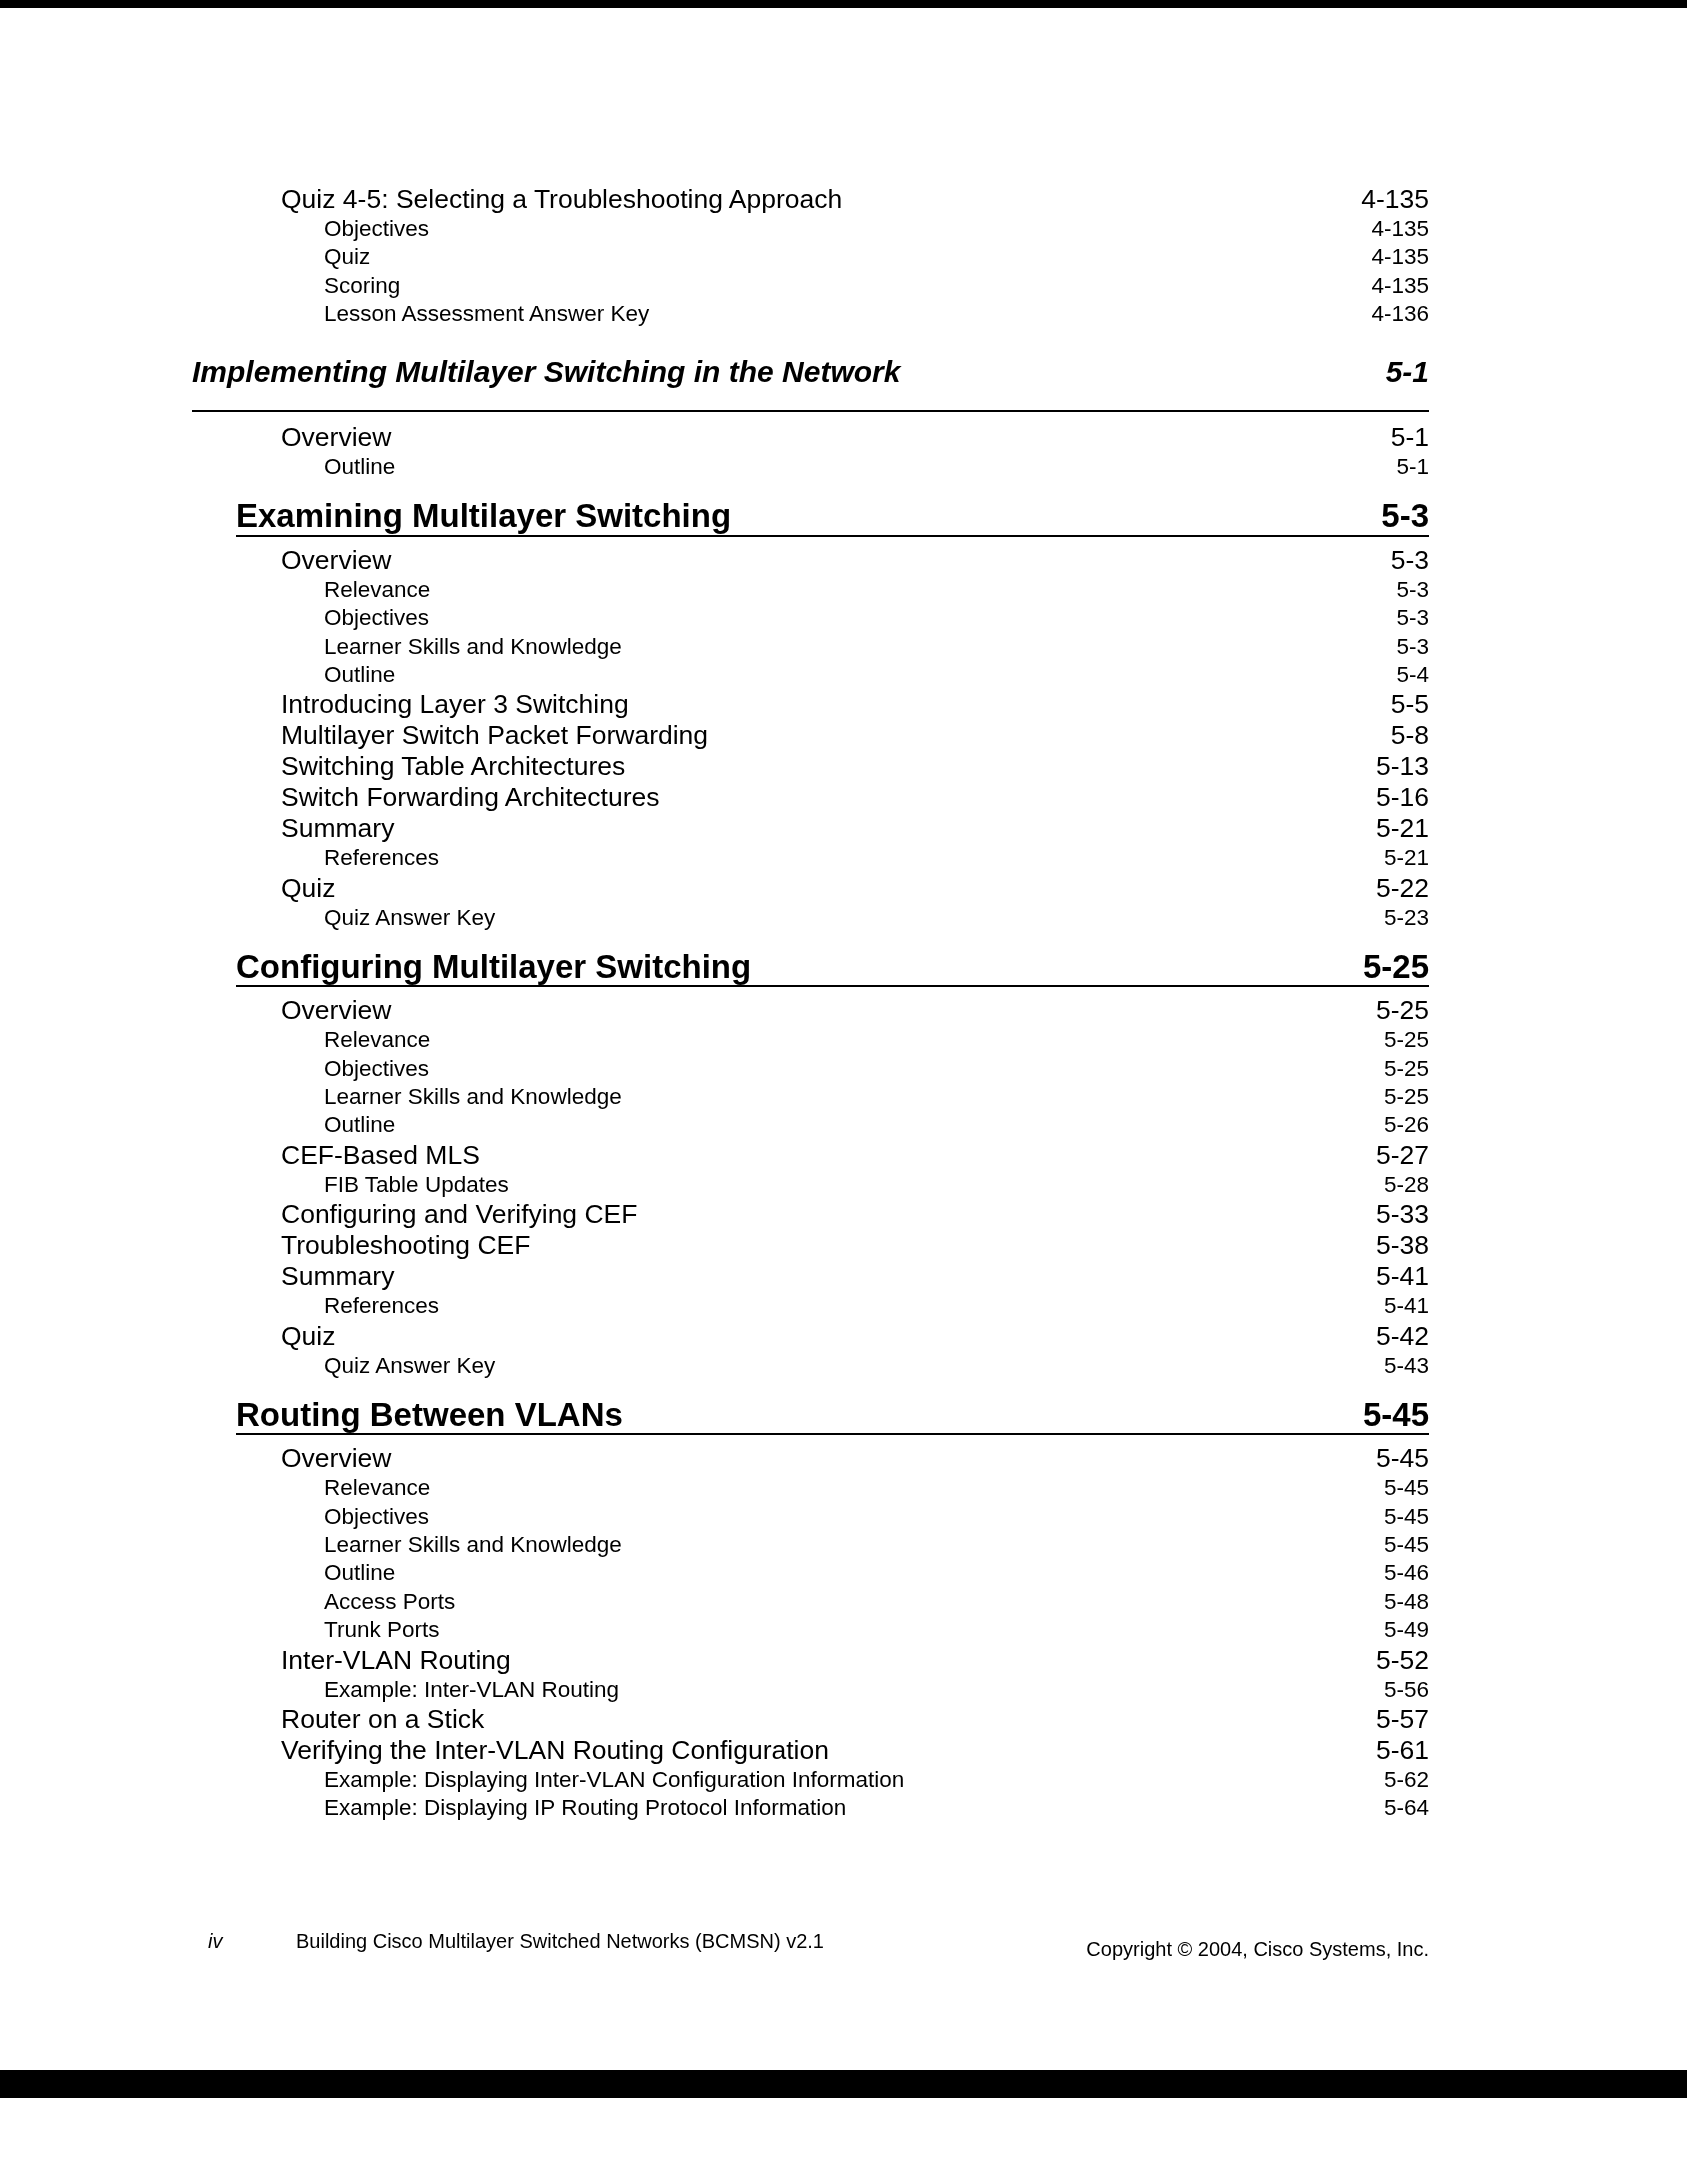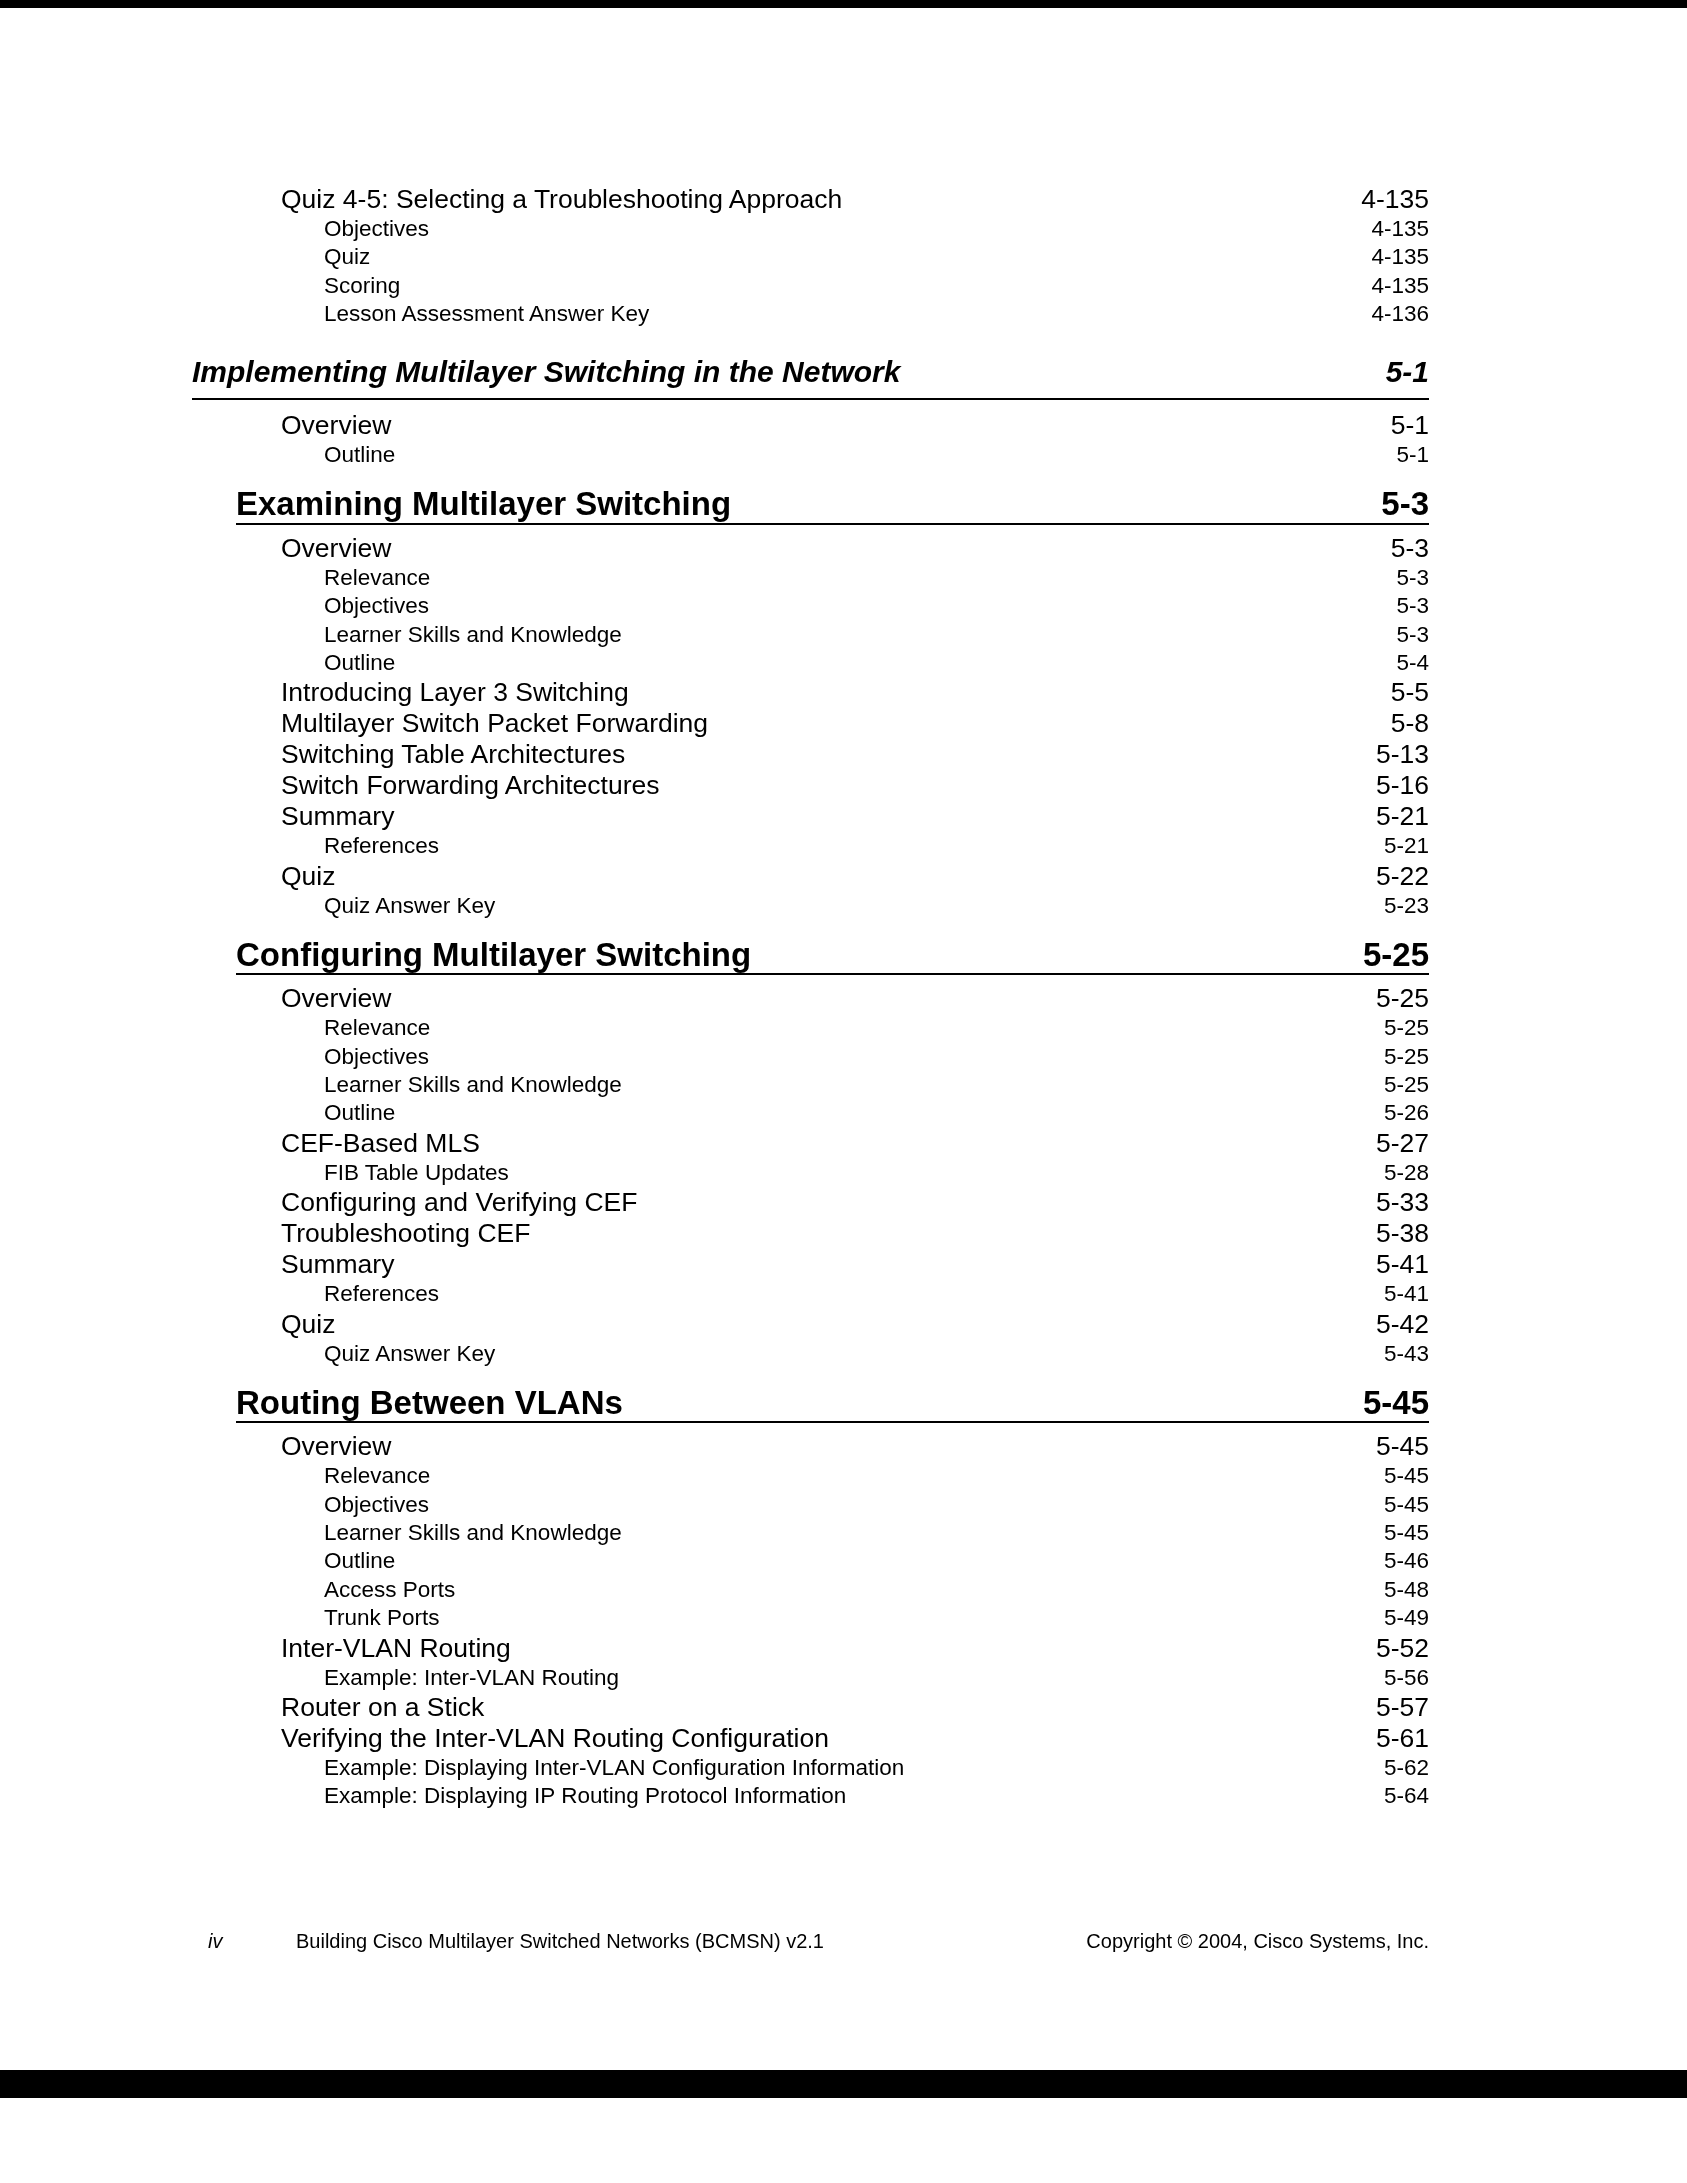--- a/index.html
+++ b/index.html
@@ -56,21 +56,21 @@
   }
   .level-chapter {
     margin-left: 0;
     margin-top: 25px;
     margin-bottom: 10.6px;
     font-size: 30px;
     line-height: 36px;
     font-weight: 700;
     font-style: italic;
     border-bottom: 2.6px solid #000000;
-    padding-bottom: 8px;
+    padding-bottom: 20px;
   }
   .level-section {
     margin-left: 44px;
     margin-top: 18.5px;
     margin-bottom: 8px;
     font-size: 33px;
     line-height: 32px;
     font-weight: 700;
     border-bottom: 2.6px solid #000000;
     padding-bottom: 2.6px;
@@ -92,21 +92,21 @@
     font-style: italic;
   }
   .footer-doc-title {
     position: absolute;
     left: 296px;
     top: 0;
   }
   .footer-copyright {
     position: absolute;
     right: 258px;
-    top: 0;
+    top: 8px;
     text-align: center;
   }
 </style>
 </head>
 <body>
 
 <div class="page">
   <div class="scan-bar-top"></div>
 
   <div class="toc">

